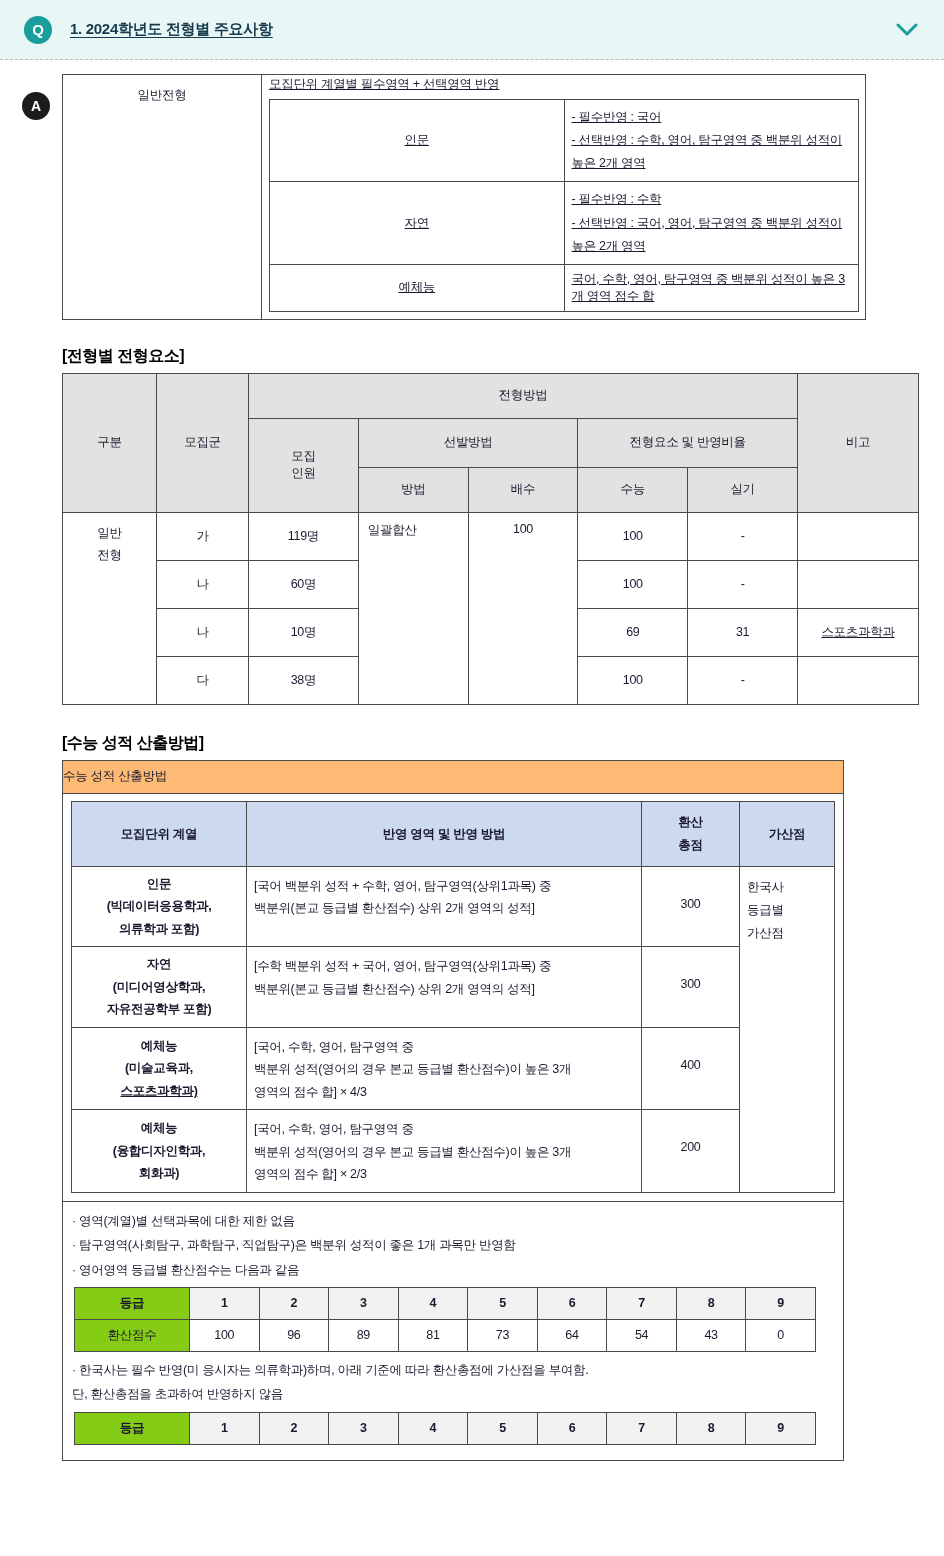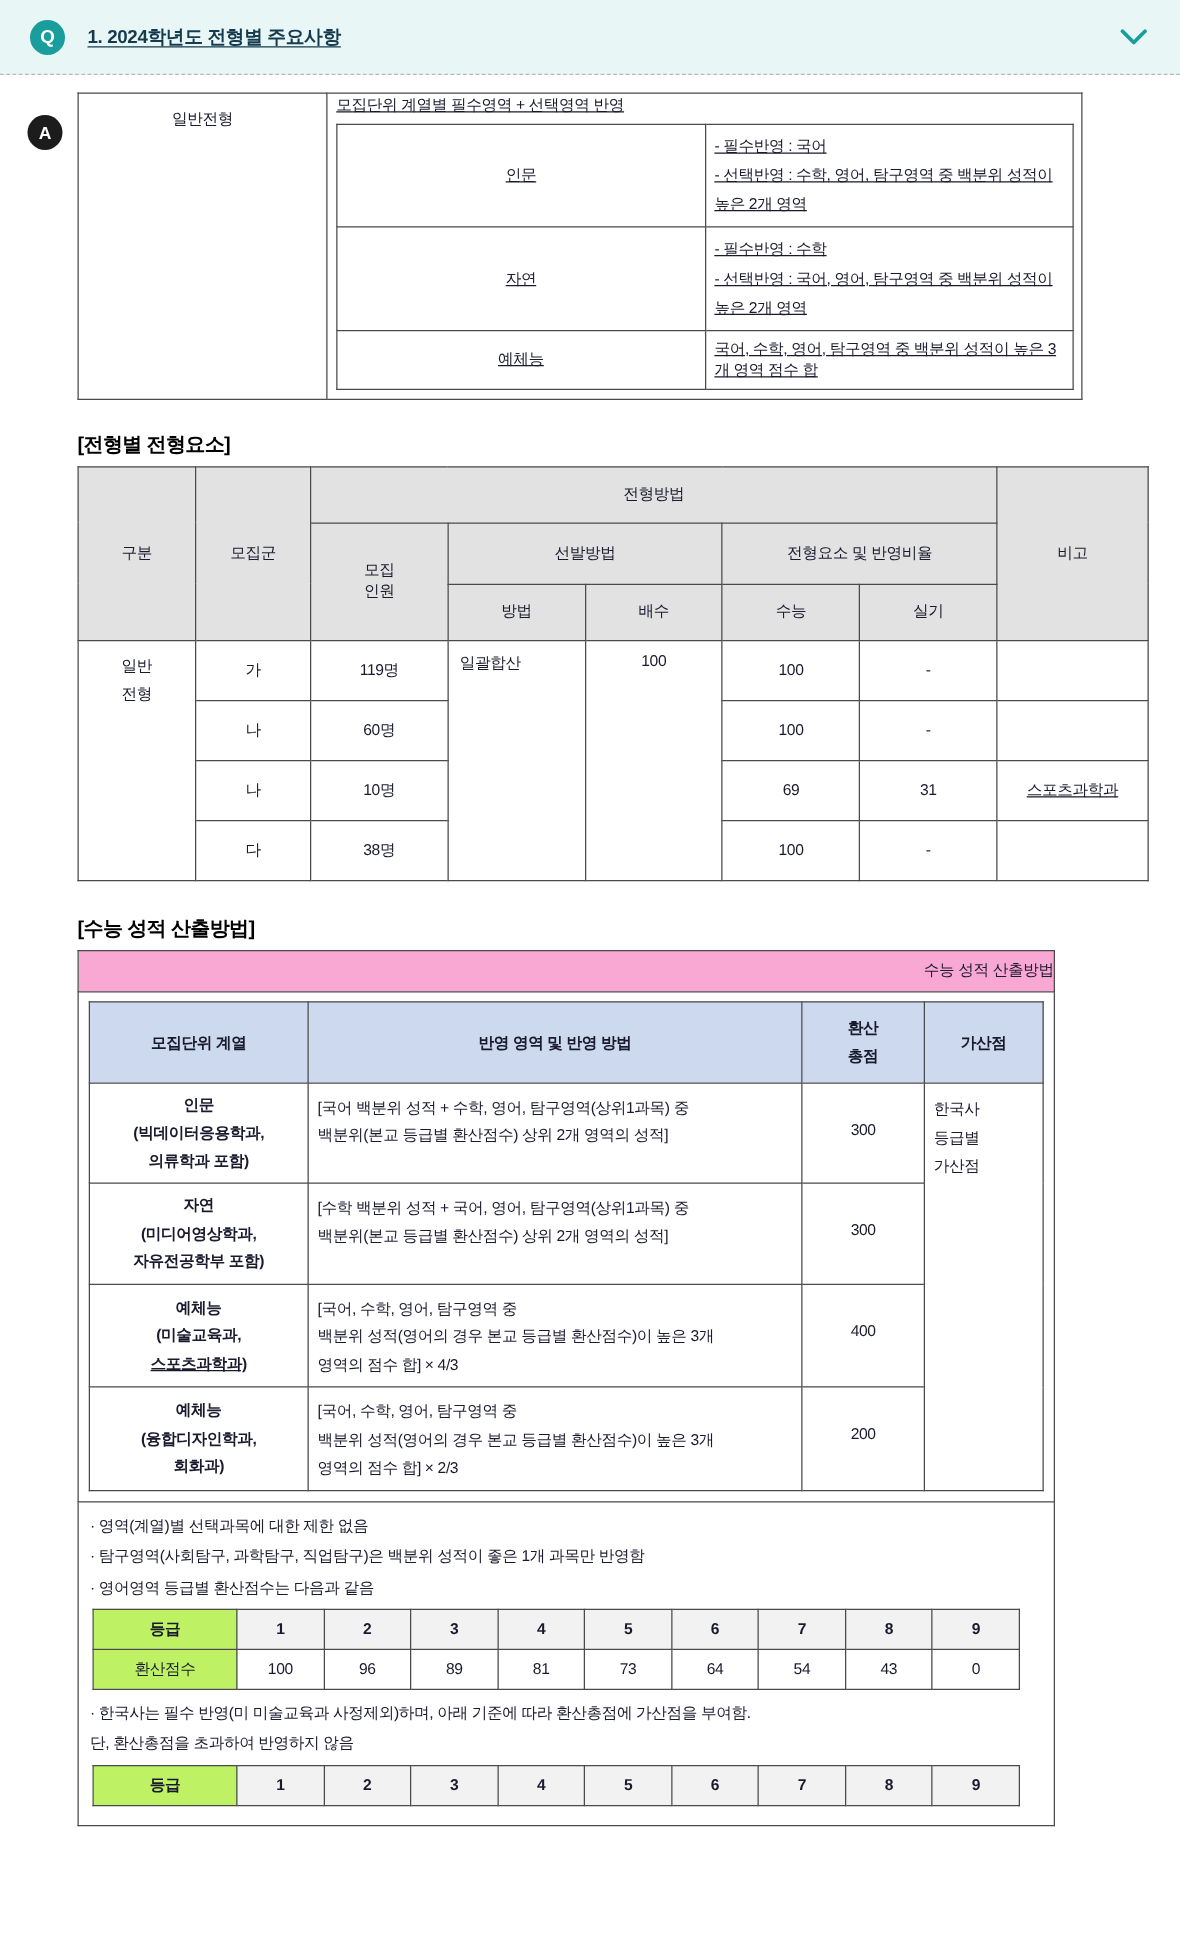--- a/index.html
+++ b/index.html
@@ -141,21 +141,21 @@
   .tbl2 .c-bigo   { width: 112px; }
   .tbl2 .hrow1 td { height: 36px; }
   .tbl2 .hrow2 td { height: 40px; }
   .tbl2 .hrow3 td { height: 36px; }
   .tbl2 .brow td  { height: 39px; }
   .stack { line-height: 1.75; }
 
   
   .tbl3-outer { width: 782px; }
   .tbl3-outer > tbody > tr > td { border: 1px solid #4a4a4a; padding: 0; }
-  .t3title { height: 32px; text-align: right; background: #f9a8d4; font-size: 12.5px; }
+  .t3title { height: 32px; text-align: left; background: #fdba74; font-size: 12.5px; }
   .t3wrap { padding: 7px 8px 8px 8px !important; }
   .tbl3 { width: 100%; }
   .tbl3 td { padding: 6px 7px; line-height: 1.8; }
   .tbl3 .c-series { width: 160px; text-align: center; }
   .tbl3 .c-desc   { }
   .tbl3 .c-total  { width: 83px; text-align: center; vertical-align: top; padding-top: 26px; }
   .tbl3 .c-bonus  { width: 80px; text-align: left; vertical-align: top; padding-top: 9px; }
   .tbl3 .hdr td { height: 52px; text-align: center; font-weight: bold; }
   .tbl3 .series-cell { font-weight: bold; vertical-align: middle; }
   .tbl3 .desc-cell { vertical-align: top; padding-top: 8px; }
@@ -168,21 +168,21 @@
     border-collapse: collapse;
   }
   .grade-table td {
     border: 1px solid #4a4a4a;
     text-align: center;
     height: 27px;
     padding: 2px;
     font-size: 12.5px;
   }
   .grade-table .gh { background: #f2f2f2; font-weight: bold; }
-  .grade-table .lbl { width: 110px; background: #bef264; font-weight: normal; }
+  .grade-table .lbl { width: 110px; background: #84cc16; font-weight: normal; }
   .grade-table .lbl.gh { font-weight: bold; }
 </style>
 </head>
 <body>
 
 <div class="faq-header">
   <div class="q-badge">Q</div>
   <div class="faq-title">1. 2024학년도 전형별 주요사항</div>
   <div class="chevron">
     <svg width="22" height="14" viewBox="0 0 22 14" aria-hidden="true">
@@ -406,21 +406,21 @@
                   <td>81</td>
                   <td>73</td>
                   <td>64</td>
                   <td>54</td>
                   <td>43</td>
                   <td>0</td>
                 </tr>
               </tbody>
             </table>
 
-            <div class="note-line">· 한국사는 필수 반영(미 미술교육과 사정제외)하며, 아래 기준에 따라 환산총점에 가산점을 부여함.</div>
+            <div class="note-line">· 한국사는 필수 반영(미 응시자는 의류학과)하며, 아래 기준에 따라 환산총점에 가산점을 부여함.</div>
             <div class="note-line">단, 환산총점을 초과하여 반영하지 않음</div>
 
             <table class="grade-table">
               <tbody>
                 <tr>
                   <td class="lbl gh">등급</td>
                   <td class="gh">1</td>
                   <td class="gh">2</td>
                   <td class="gh">3</td>
                   <td class="gh">4</td>

